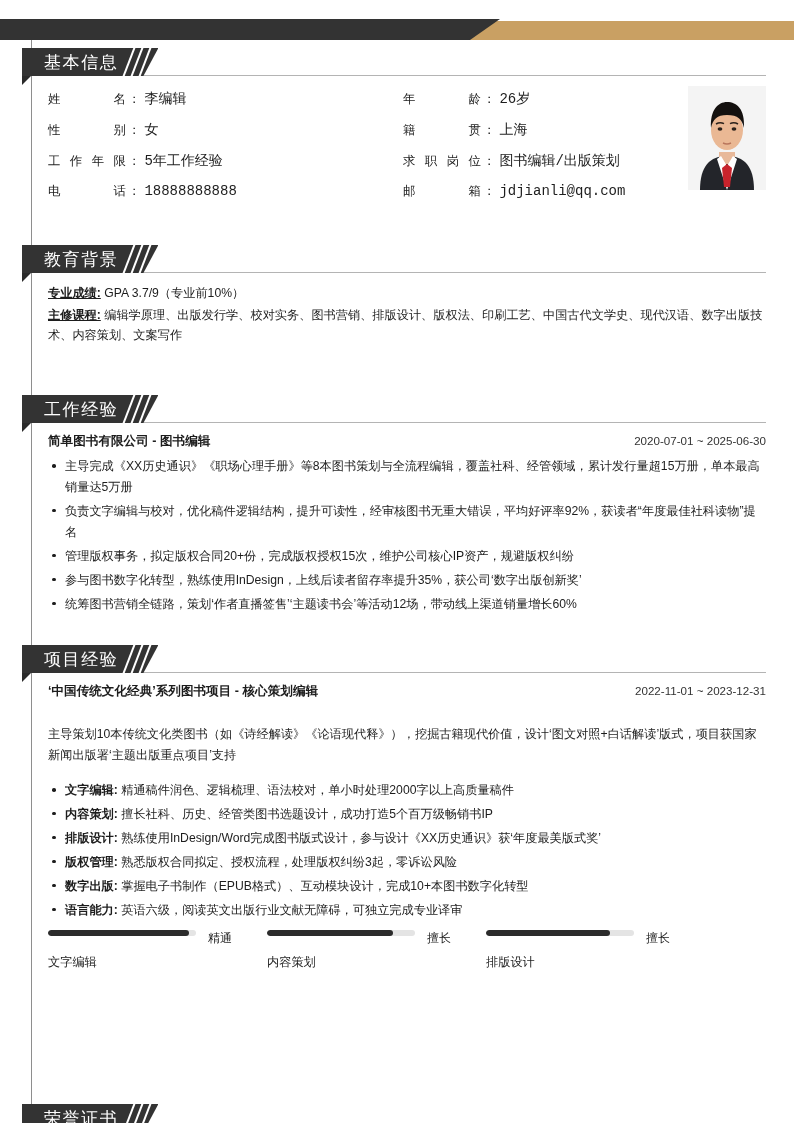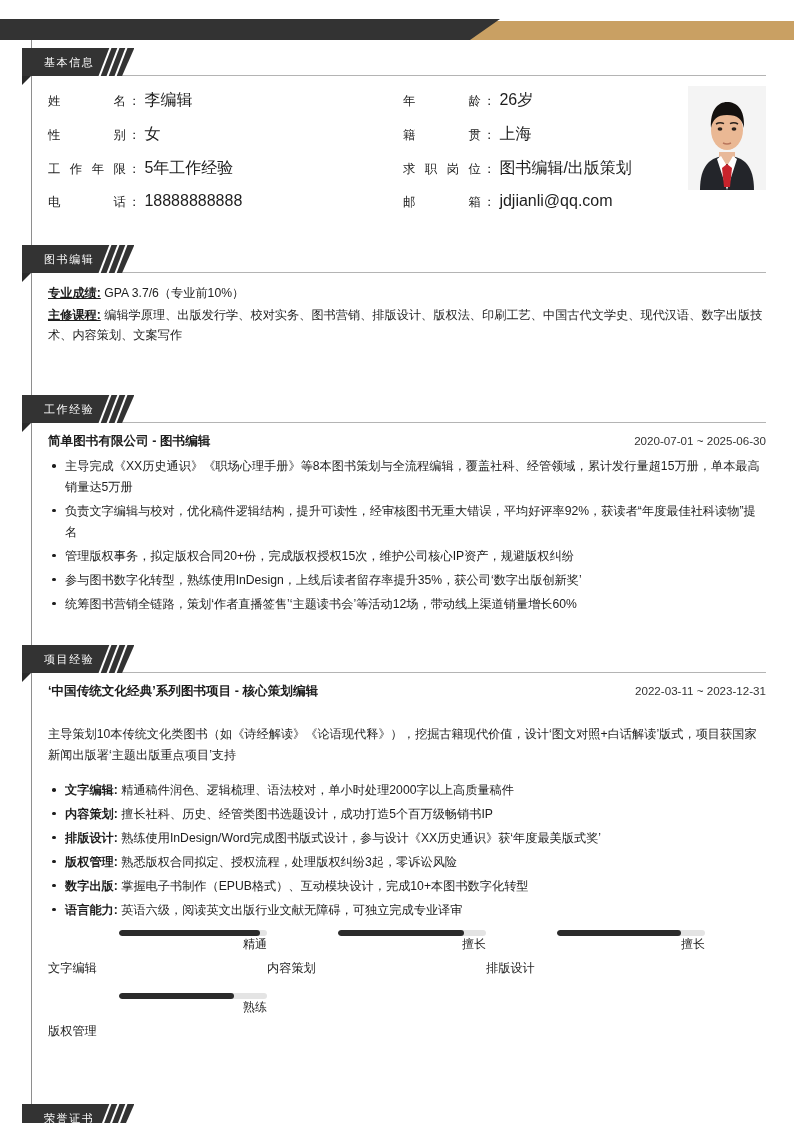--- a/index.html
+++ b/index.html
@@ -69,21 +69,21 @@
     height: 28px;
     background: #333333;
     clip-path: polygon(0 0, 100% 0, 89% 100%, 0 100%);
     padding: 0 40px 0 22px;
     box-sizing: border-box;
     display: flex;
     align-items: center;
   }
   .sec-tab-label {
     color: #ffffff;
-    font-size: 11px;
+    font-size: 17px;
     letter-spacing: 1.6px;
     font-weight: 400;
     white-space: nowrap;
   }
   .sec-tab-stripes {
     position: absolute;
     top: 0;
     height: 28px;
     width: 34px;
     pointer-events: none;
@@ -135,21 +135,21 @@
   .info-cell.c2 { width: 300px; }
   .info-label {
     display: inline-block;
     width: 78px;
     text-align: justify;
     text-align-last: justify;
     white-space: nowrap;
     font-size: 12.4px;
   }
   .info-colon { margin: 0 4px 0 2px; }
-  .info-value { font-size: 16px; }
+  .info-value { font-size: 14px; font-family: Liberation Mono, monospace; }
 
   .photo {
     position: absolute;
     right: 0;
     top: 0;
     width: 78px;
     height: 104px;
     background: #f2f2f2;
     overflow: hidden;
   }
@@ -206,22 +206,21 @@
     display: flex;
     flex-wrap: wrap;
     padding-top: 6px;
   }
   .bar-item {
     width: 219px;
     margin-bottom: 16px;
   }
   .bar-top {
     display: flex;
-    align-items: flex-end;
-    flex-direction: column;
+    align-items: flex-start;
   }
   .bar-track {
     width: 148px;
     height: 6px;
     background: #e4e4e4;
     border-radius: 3px;
     overflow: hidden;
   }
   .bar-fill {
     height: 6px;
@@ -332,33 +331,33 @@
         </svg>
       </div>
     </div>
   </div>
 </div>
 
 <div class="section" style="top:245px;">
   <div class="sec-head">
     <div class="sec-rule"></div>
     <div class="sec-tab">
-      <span class="sec-tab-label">图书编辑</span>
+      <span class="sec-tab-label">教育背景</span>
       <span class="sec-tab-stripes" style="right:2px;">
         <i style="left:6px;"></i>
           <i style="left:14px;"></i>
           <i style="left:22px;"></i>
       </span>
     </div>
     <div class="sec-corner"></div>
   </div>
   <div class="sec-body">
     <div class="kv-line">
       <b>专业成绩:</b>
-      <span>GPA 3.7/6（专业前10%）</span>
+      <span>GPA 3.7/9（专业前10%）</span>
     </div>
     <div class="kv-line">
       <b>主修课程:</b>
       <span>编辑学原理、出版发行学、校对实务、图书营销、排版设计、版权法、印刷工艺、中国古代文学史、现代汉语、数字出版技术、内容策划、文案写作</span>
     </div>
   </div>
 </div>
 
 <div class="section" style="top:395px;">
   <div class="sec-head">
@@ -397,21 +396,21 @@
         <i style="left:6px;"></i>
           <i style="left:14px;"></i>
           <i style="left:22px;"></i>
       </span>
     </div>
     <div class="sec-corner"></div>
   </div>
   <div class="sec-body">
     <div class="entry-head">
       <span class="entry-title">‘中国传统文化经典’系列图书项目 - 核心策划编辑</span>
-      <span class="entry-date">2022-03-11 ~ 2023-12-31</span>
+      <span class="entry-date">2022-11-01 ~ 2023-12-31</span>
     </div>
     <div class="para">主导策划10本传统文化类图书（如《诗经解读》《论语现代释》），挖掘古籍现代价值，设计‘图文对照+白话解读’版式，项目获国家新闻出版署‘主题出版重点项目’支持</div>
   </div>
 </div>
 
 <div class="section" style="top:770px;">
   <div class="sec-body">
     <ul class="bullets">
       <li>
         <b>文字编辑:</b>
@@ -463,29 +462,20 @@
       <div class="bar-item">
         <div class="bar-top">
           <div class="bar-track">
             <div class="bar-fill" style="width: 84%;"></div>
           </div>
           <span class="bar-level">擅长</span>
         </div>
         <div class="bar-name">排版设计</div>
       </div>
 
-      <div class="bar-item">
-        <div class="bar-top">
-          <div class="bar-track">
-            <div class="bar-fill" style="width: 78%;"></div>
-          </div>
-          <span class="bar-level">熟练</span>
-        </div>
-        <div class="bar-name">版权管理</div>
-      </div>
     </div>
   </div>
 </div>
 
 <div class="section" style="top:1104px;">
   <div class="sec-head">
     <div class="sec-rule"></div>
     <div class="sec-tab">
       <span class="sec-tab-label">荣誉证书</span>
       <span class="sec-tab-stripes" style="right:2px;">

